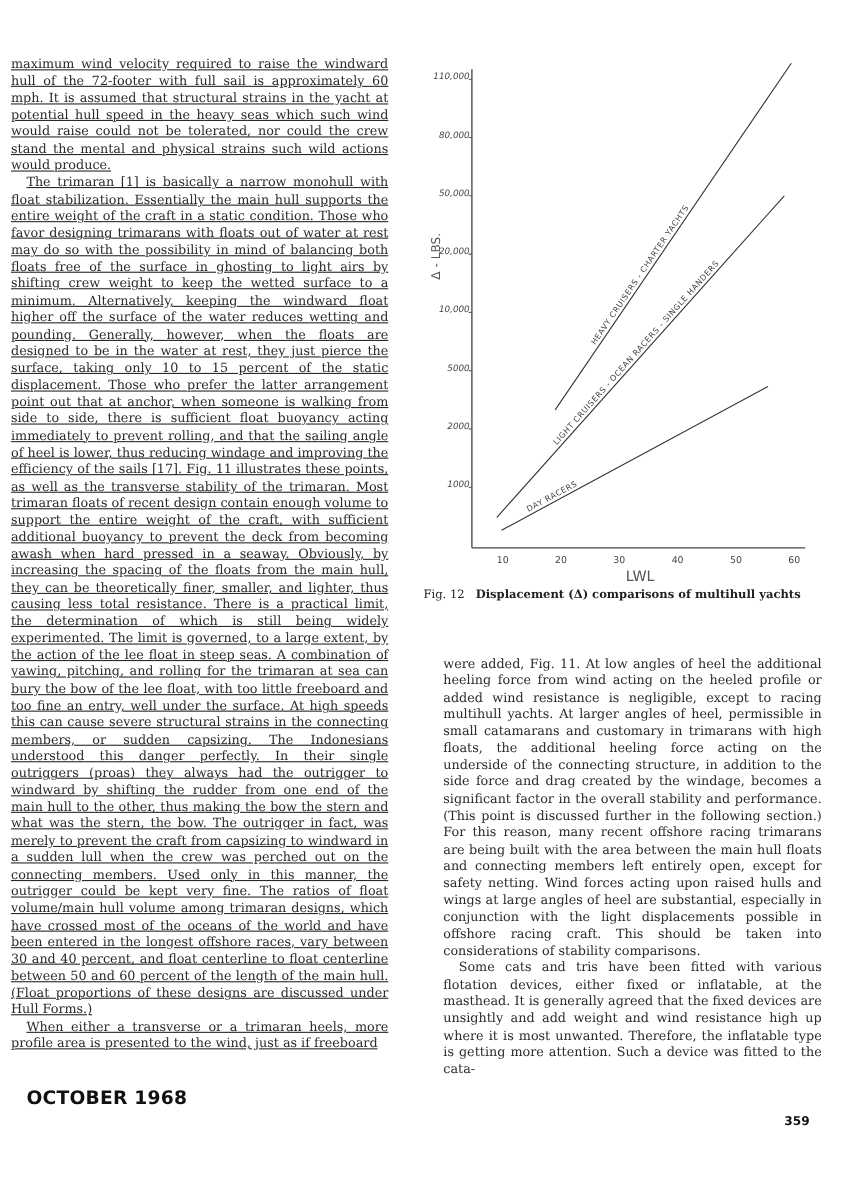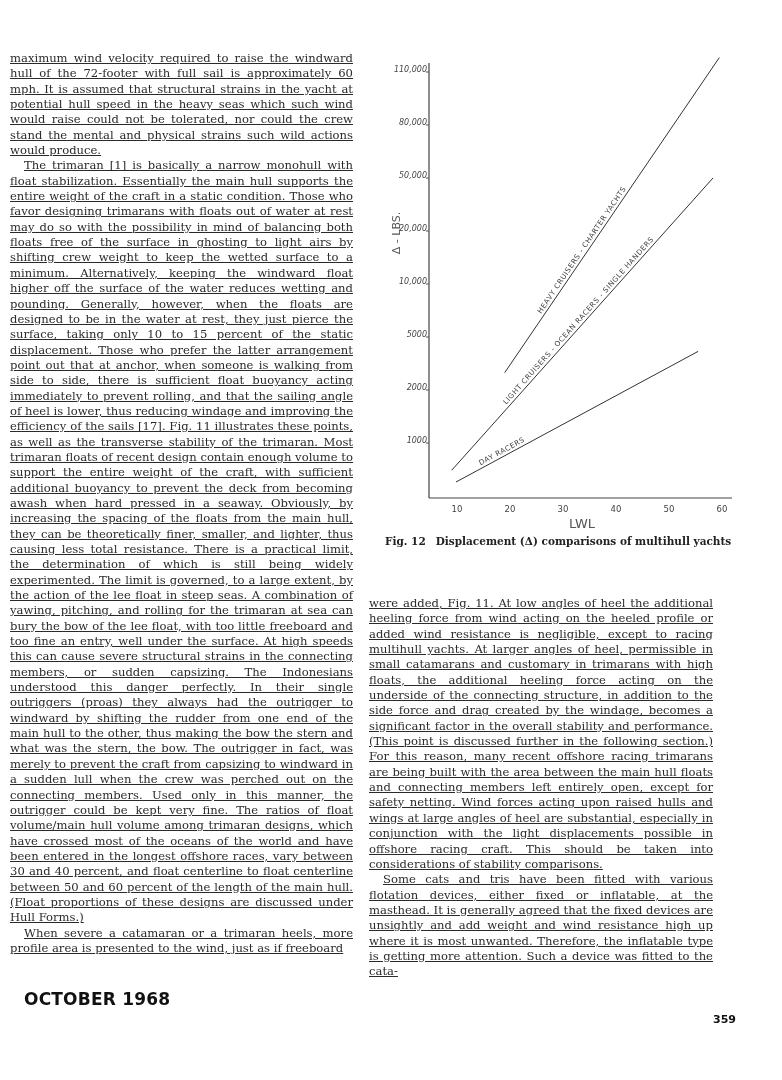--- a/index.html
+++ b/index.html
@@ -1,40 +1,40 @@
 <!DOCTYPE html>
 <html><head>
 <meta charset="utf-8">
 <style>
   html, body { margin: 0; padding: 0; background: #ffffff; }
   body { width: 782px; height: 1080px; position: relative; overflow: hidden; color: #222; }
   .col { position: absolute; font-family: "DejaVu Serif", serif; font-size: 11.6px; line-height: 15.35px; text-align: justify; color: #2a2a2a; }
   .col p { margin: 0; text-indent: 14px; }
   .col p.noindent { text-indent: 0; }
   #left-col { left: 10px; top: 51px; width: 343px; text-decoration: underline; }
-  #right-col { left: 369px; top: 596px; width: 344px; text-decoration: underline; }
+  #right-col { left: 403px; top: 596px; width: 344px; }
   #figure { position: absolute; left: 360px; top: 55px; width: 420px; height: 480px; }
   #figure svg { position: absolute; left: 0; top: 0; }
   .tick-label { font-family: "DejaVu Sans", sans-serif; font-size: 8px; font-style: italic; fill: #444; }
   .xtick-label { font-family: "DejaVu Sans", sans-serif; font-size: 8.5px; fill: #444; }
   .axis-title { font-family: "DejaVu Sans", sans-serif; fill: #555; }
   .series-label { font-family: "DejaVu Sans", sans-serif; font-size: 7.2px; fill: #444; letter-spacing: 0.6px; }
   #caption { position: absolute; left: 385px; top: 535px; font-family: "DejaVu Serif", serif; font-size: 10.5px; color: #222; }
-  #caption .fig-num { font-weight: bold; margin-right: 10px; }
+  #caption .fig-num { font-weight: normal; margin-right: 10px; }
   #caption .fig-text { font-weight: bold; margin-top: 16px; }
   #footer-left { position: absolute; left: 24px; top: 989px; font-family: "DejaVu Sans", sans-serif; font-weight: bold; font-size: 17px; letter-spacing: 0.2px; color: #111; }
   #footer-right { position: absolute; left: 713px; top: 989px; font-family: "DejaVu Sans", sans-serif; font-weight: bold; font-size: 11px; color: #111; margin-top: 24px; }
 </style>
 </head>
 <body>
 
 <div id="left-col" class="col">
   <p class="noindent">maximum wind velocity required to raise the windward hull of the 72-footer with full sail is approximately 60 mph.  It is assumed that structural strains in the yacht at potential hull speed in the heavy seas which such wind would raise could not be tolerated, nor could the crew stand the mental and physical strains such wild actions would produce.</p>
   <p>The trimaran [1] is basically a narrow monohull with float stabilization.  Essentially the main hull supports the entire weight of the craft in a static condition. Those who favor designing trimarans with floats out of water at rest may do so with the possibility in mind of balancing both floats free of the surface in ghosting to light airs by shifting crew weight to keep the wetted surface to a minimum.  Alternatively, keeping the windward float higher off the surface of the water reduces wetting and pounding.  Generally, however, when the floats are designed to be in the water at rest, they just pierce the surface, taking only 10 to 15 percent of the static displacement.  Those who prefer the latter arrangement point out that at anchor, when someone is walking from side to side, there is sufficient float buoyancy acting immediately to prevent rolling, and that the sailing angle of heel is lower, thus reducing windage and improving the efficiency of the sails [17].  Fig. 11 illustrates these points, as well as the transverse stability of the trimaran.  Most trimaran floats of recent design contain enough volume to support the entire weight of the craft, with sufficient additional buoyancy to prevent the deck from becoming awash when hard pressed in a seaway.  Obviously, by increasing the spacing of the floats from the main hull, they can be theoretically finer, smaller, and lighter, thus causing less total resistance. There is a practical limit, the determination of which is still being widely experimented.  The limit is governed, to a large extent, by the action of the lee float in steep seas.  A combination of yawing, pitching, and rolling for the trimaran at sea can bury the bow of the lee float, with too little freeboard and too fine an entry, well under the surface.  At high speeds this can cause severe structural strains in the connecting members, or sudden capsizing.  The Indonesians understood this danger perfectly.  In their single outriggers (proas) they always had the outrigger to windward by shifting the rudder from one end of the main hull to the other, thus making the bow the stern and what was the stern, the bow.  The outrigger in fact, was merely to prevent the craft from capsizing to windward in a sudden lull when the crew was perched out on the connecting members. Used only in this manner, the outrigger could be kept very fine.  The ratios of float volume/main hull volume among trimaran designs, which have crossed most of the oceans of the world and have been entered in the longest offshore races, vary between 30 and 40 percent, and float centerline to float centerline between 50 and 60 percent of the length of the main hull.  (Float proportions of these designs are discussed under Hull Forms.)</p>
-  <p>When severe a catamaran or a trimaran heels, more profile area is presented to the wind, just as if freeboard</p>
+  <p>When either a transverse or a trimaran heels, more profile area is presented to the wind, just as if freeboard</p>
 </div>
 
 <div id="figure">
   <svg id="chart-svg" width="420" height="480">
       <line x1="69" y1="8" x2="69" y2="443" stroke="#444" stroke-width="1.2"></line>
       <line x1="69" y1="443" x2="372" y2="443" stroke="#444" stroke-width="1.2"></line>
       <line x1="66" y1="388" x2="69" y2="388" stroke="#555" stroke-width="1"></line>
       <text x="67" y="388" text-anchor="end" class="tick-label">1000</text>
       <line x1="66" y1="335" x2="69" y2="335" stroke="#555" stroke-width="1"></line>
       <text x="67" y="335" text-anchor="end" class="tick-label">2000</text>

